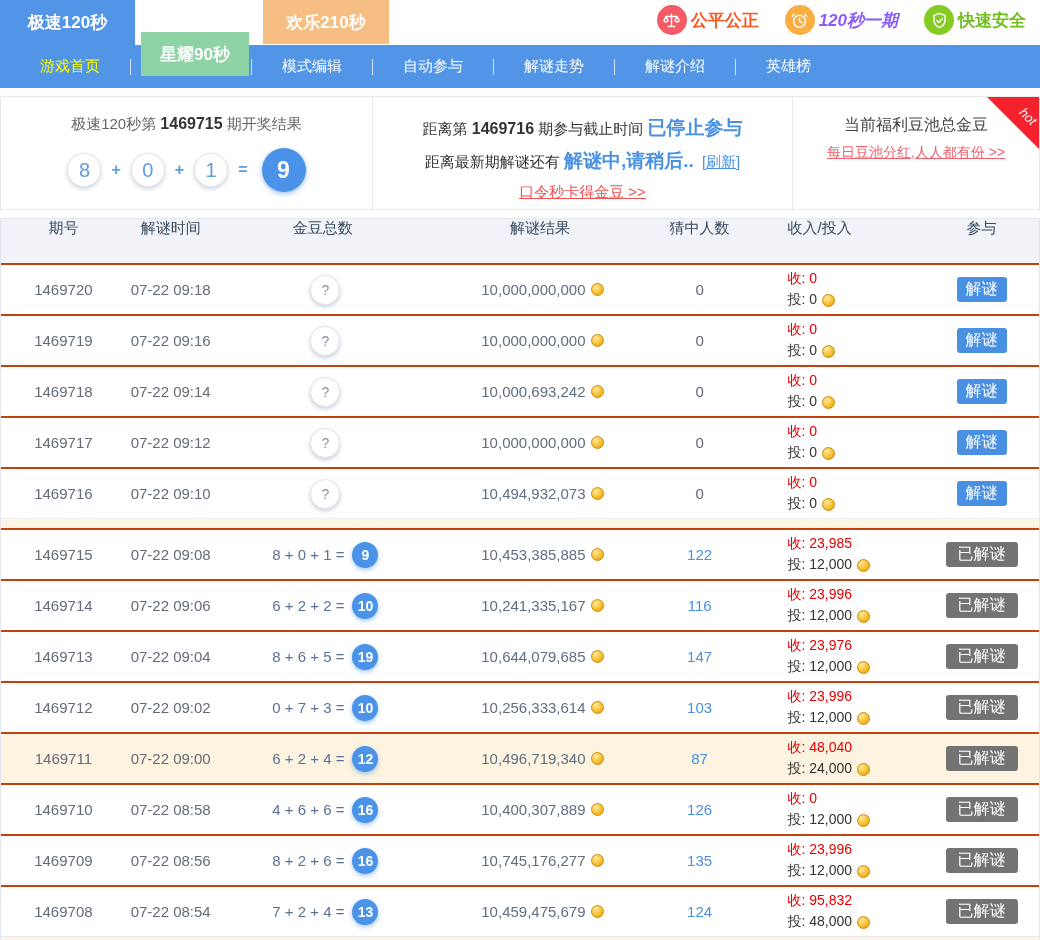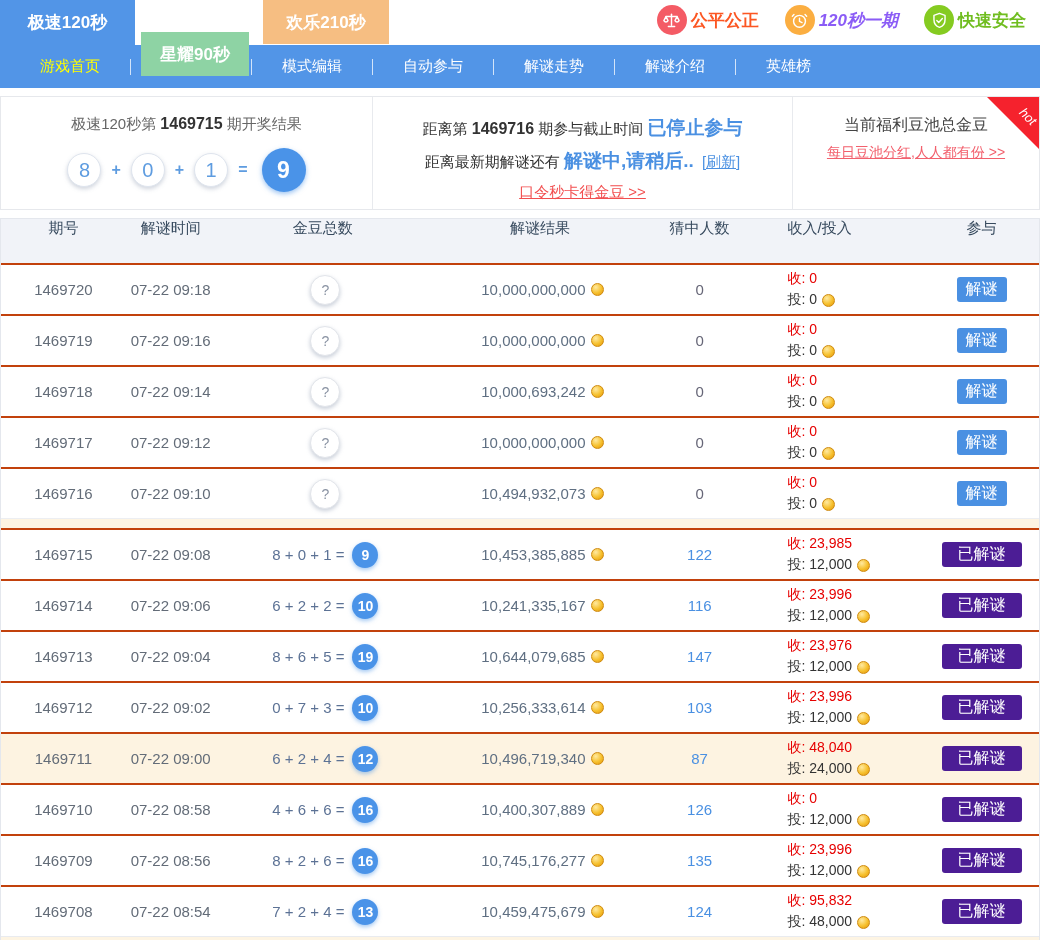--- a/index.html
+++ b/index.html
@@ -89,21 +89,21 @@
   .guess-txt { font-size:15px; color:#667; }
   .guess-txt.done { color:#4a90e2; cursor:pointer; }
   .inc-wrap { display:flex; flex-direction:column; gap:3px; }
   .inc-line { font-size:14px; color:#e60000; }
   .inv-line { font-size:14px; color:#333; display:flex; align-items:center; }
   .coin { display:inline-block; width:13px; height:13px; border-radius:50%; margin-left:5px;
     background:radial-gradient(circle at 35% 30%, #ffe9a0, #f6c02d 55%, #e2930e);
     border:1px solid #cf8a0e; vertical-align:-2px; flex:none; }
   .act-btn { width:50px; height:25px; border:none; border-radius:3px; background:#4a90e2;
     color:#fff; font-size:16px; cursor:pointer; font-family:Liberation Serif, serif; }
-  .act-btn.done { width:80px; background:#4c1d95; cursor:default; }
+  .act-btn.done { width:72px; background:#737373; cursor:default; }
 </style>
 </head>
 <body>
 
 <div class="tabs-row">
   <div id="tabs-host" style="display:flex;">
       <div class="tab t0">极速120秒</div>
       <div class="tab t1">星耀90秒</div>
       <div class="tab t2">欢乐210秒</div>
     </div>

